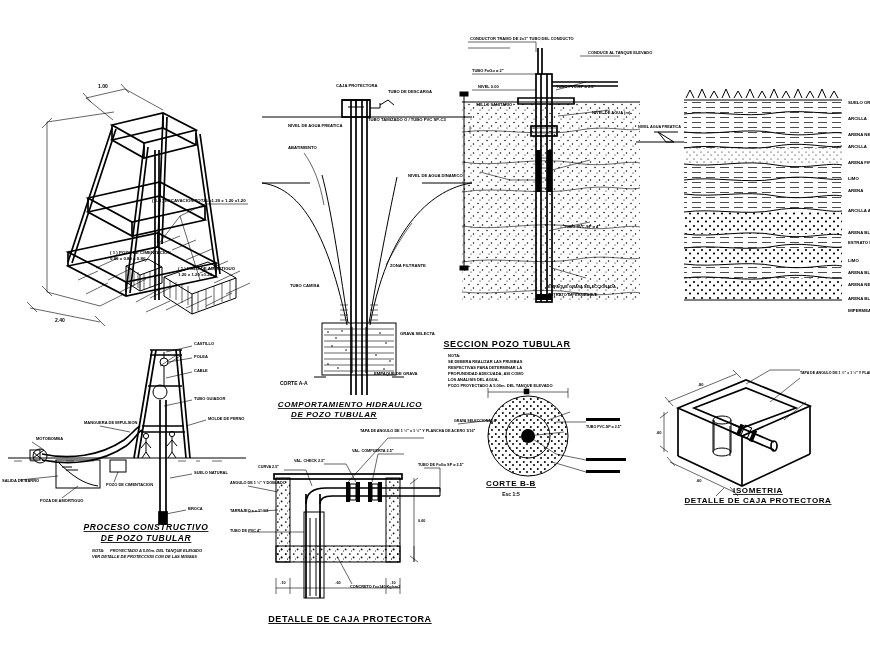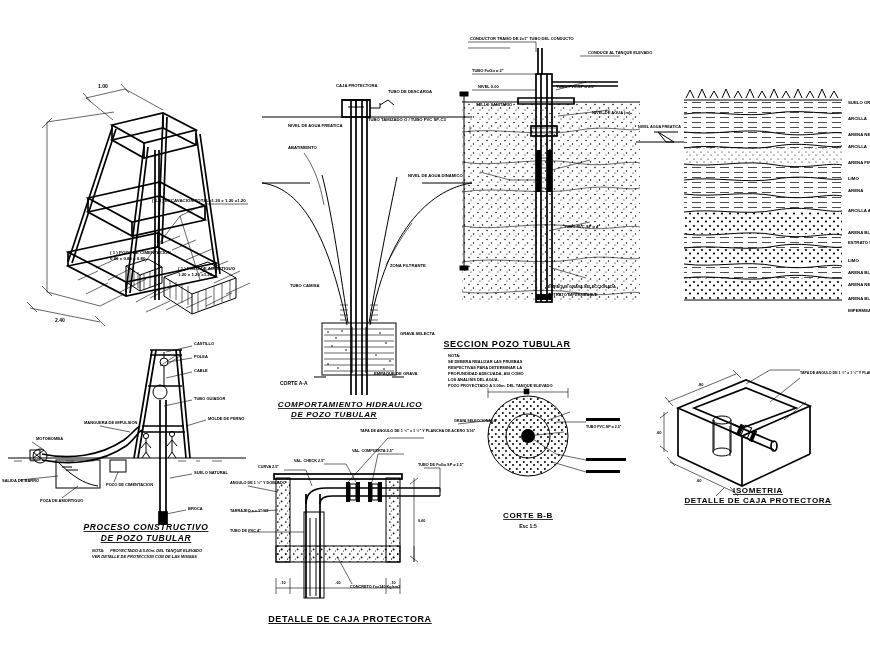--- a/index.html
+++ b/index.html
@@ -617,21 +617,21 @@
     <g class="fillk">
       <rect x="134" y="42" width="34" height="3"></rect>
       <rect x="134" y="82" width="40" height="3"></rect>
       <rect x="134" y="94" width="34" height="3"></rect>
     </g>
   </g>
   <text class="lbl" x="2" y="46" font-size="3.6">GRAVA SELECCIONADA</text>
   <text class="lbl" x="134" y="52" font-size="3.6">TUBO PVC-SP ø 2.5"</text>
 </svg>
 </div>
-<div class="panel" style="left:452px;top:476px;width:180px;height:30px;margin-top:32px;">
+<div class="panel" style="left:435px;top:476px;width:180px;height:30px;">
 <svg width="180" height="30" viewBox="0 0 180 30">
   <text class="ttl" x="76" y="10" font-size="8">CORTE B-B</text>
   <text class="lblc" x="76" y="20" font-size="5">Esc 1:5</text>
 </svg>
 </div>
 
 <div class="panel" style="left:650px;top:368px;width:220px;height:130px;">
 <svg width="220" height="130" viewBox="0 0 220 130">
   <g>
 

